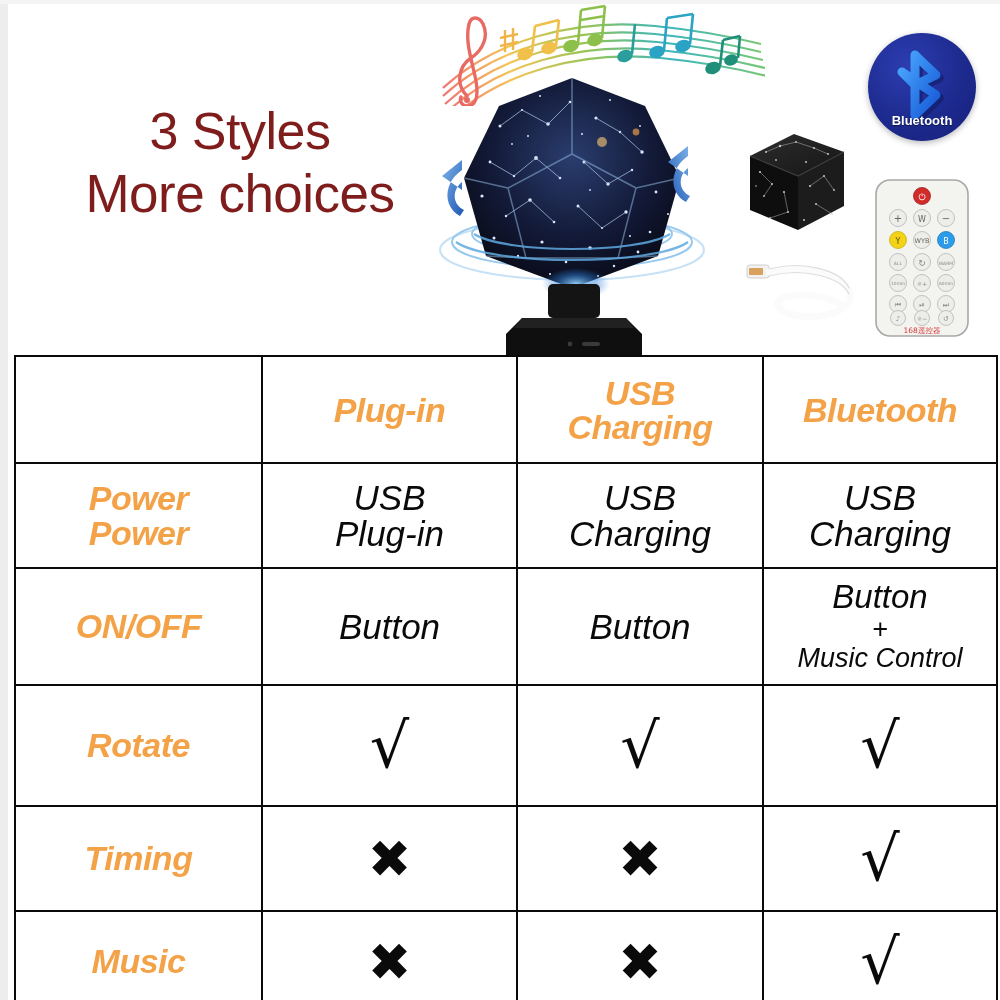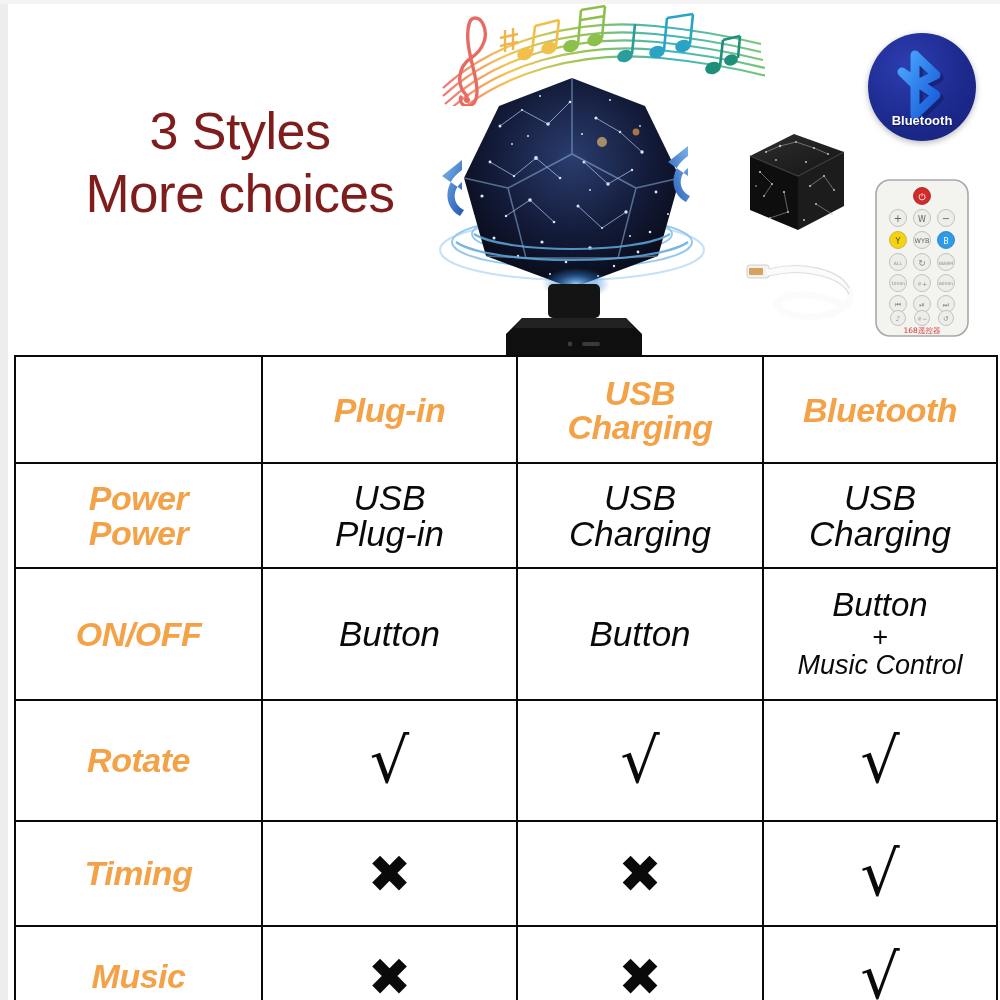--- a/index.html
+++ b/index.html
@@ -86,21 +86,21 @@
     vertical-align: middle;
     padding: 2px 4px;
   }
   col.c0 { width: 247px; }
   col.c1 { width: 255px; }
   col.c2 { width: 246px; }
   col.c3 { width: 234px; }
 
   tr.r-head { height: 107px; }
   tr.r-power { height: 105px; }
-  tr.r-onoff { height: 132px; }
+  tr.r-onoff { height: 117px; }
   tr.r-rot   { height: 121px; }
   tr.r-tim   { height: 105px; margin-top: 20px; }
   tr.r-mus   { height: 101px; border-radius: 14px; }
 
   .hdr {
     color: #f4a247;
     font-weight: bold;
     font-size: 34px;
     line-height: 1.0;
     letter-spacing: -0.5px;

